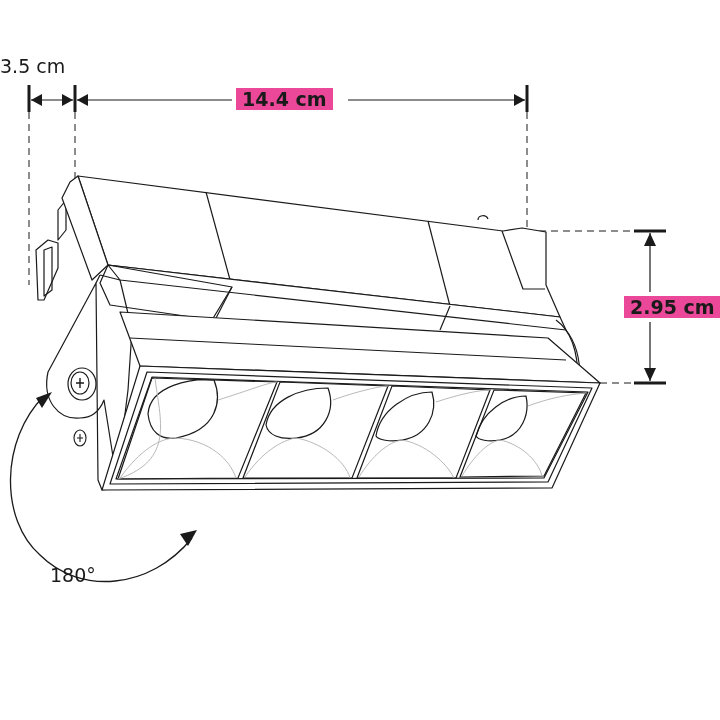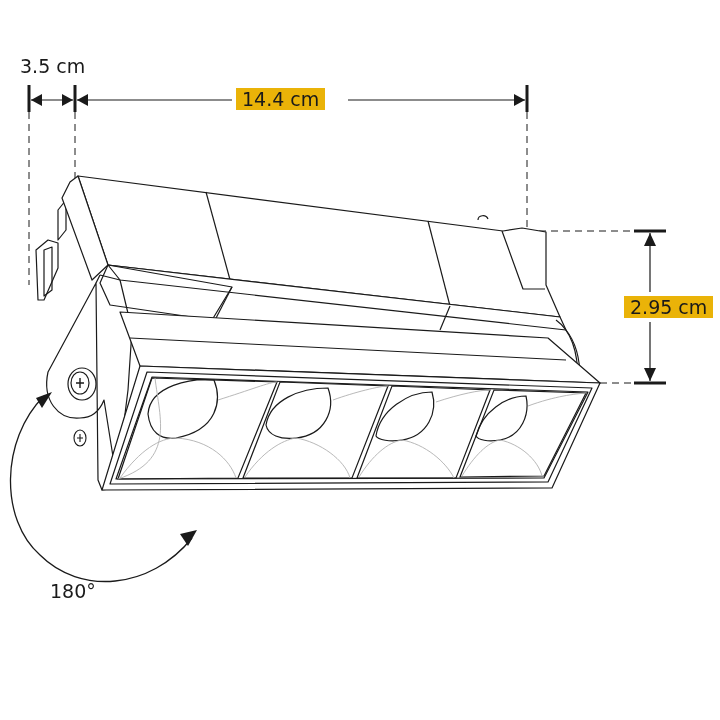--- a/index.html
+++ b/index.html
@@ -1,21 +1,21 @@
 <!DOCTYPE html>
 <html><head>
 <meta charset="utf-8">
 <style>
   html, body { margin: 0; padding: 0; background: #ffffff; }
   body { width: 720px; height: 720px; position: relative; overflow: hidden;
          font-family: "DejaVu Sans", sans-serif; }
   #diagram { position: absolute; left: 0; top: 0; width: 720px; height: 720px; }
   .lbl { position: absolute; color: #1a1a1a; font-size: 19px; white-space: nowrap;
          font-family: "DejaVu Sans", sans-serif; letter-spacing: 0px; }
-  .bg-pad { background: #eab308; padding: 0 6px; }
+  .bg-pad { background: #ec4899; padding: 0 6px; font-weight: bold; }
 </style>
 </head>
 <body>
 
 <svg id="diagram" viewBox="0 0 720 720" xmlns="http://www.w3.org/2000/svg">
   <defs>
     <marker id="arrL" markerWidth="10" markerHeight="10" refX="0" refY="5" orient="auto" markerUnits="userSpaceOnUse">
       <path d="M10,0 L0,5 L10,10 Z" fill="#1a1a1a"></path>
     </marker>
     <marker id="arrR" markerWidth="10" markerHeight="10" refX="10" refY="5" orient="auto" markerUnits="userSpaceOnUse">
@@ -135,16 +135,16 @@
     <path d="M77,438 L83,438 M80,434 L80,442"></path>
   </g>
 
   <g stroke="#1a1a1a" stroke-width="1.3" fill="none">
     <path d="M44,396 C0,440 0,520 40,555 C80,595 150,590 192,538"></path>
     <path d="M52,392 L36,398 L42,408 Z" fill="#1a1a1a" stroke="none" transform="rotate(0)"></path>
     <path d="M197,530 L180,534 L188,546 Z" fill="#1a1a1a" stroke="none"></path>
   </g>
 </svg>
 
-<div class="lbl" style="left:20px; top:55px;text-align:center;">3.5 cm</div>
+<div class="lbl" style="left:0; top:55px;text-align:center;">3.5 cm</div>
 <div class="lbl bg-pad" style="left:236px; top:88px;">14.4 cm</div>
 <div class="lbl bg-pad" style="left:624px; top:296px;">2.95 cm</div>
-<div class="lbl" style="left:50px; top:580px;">180°</div>
+<div class="lbl" style="left:50px; top:564px;">180°</div>
 
 </body></html>

